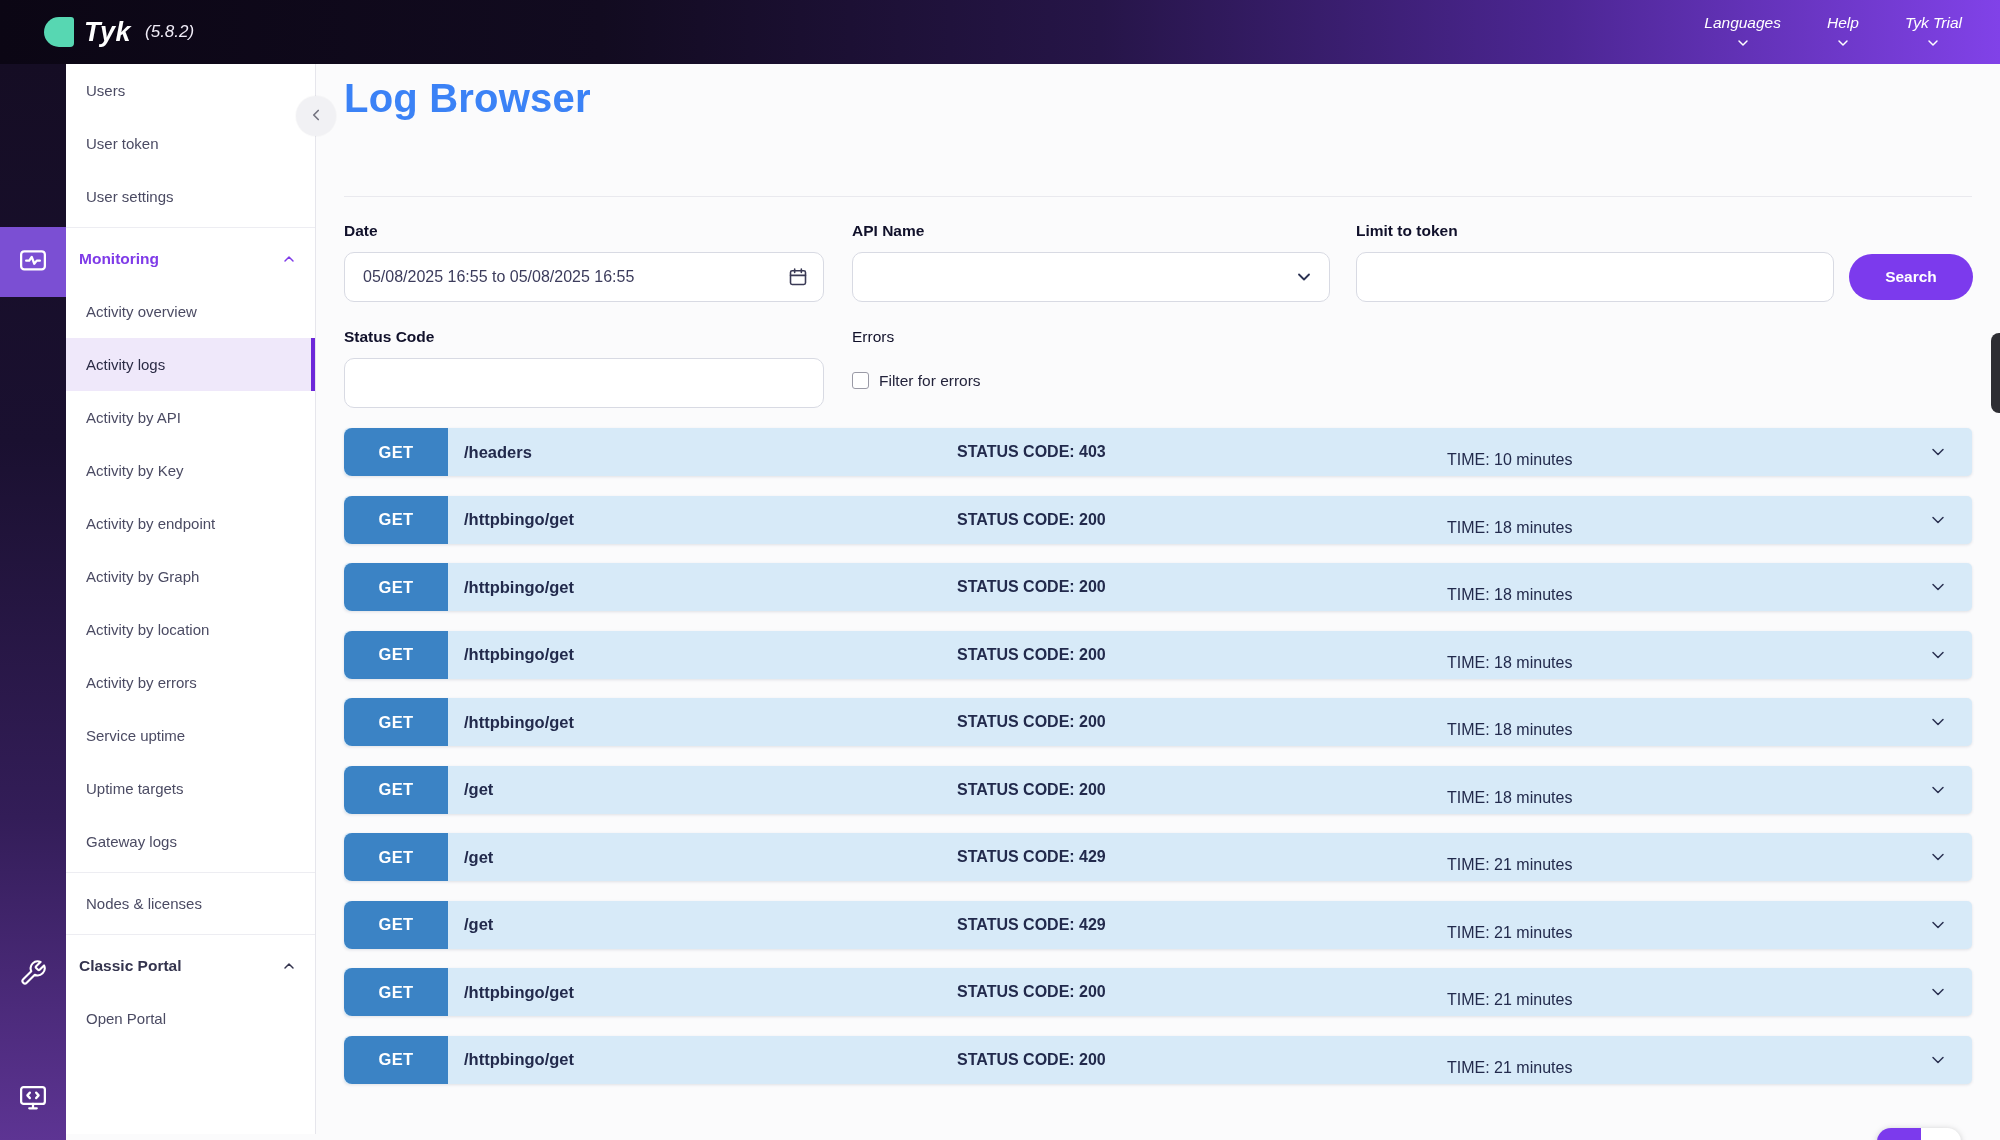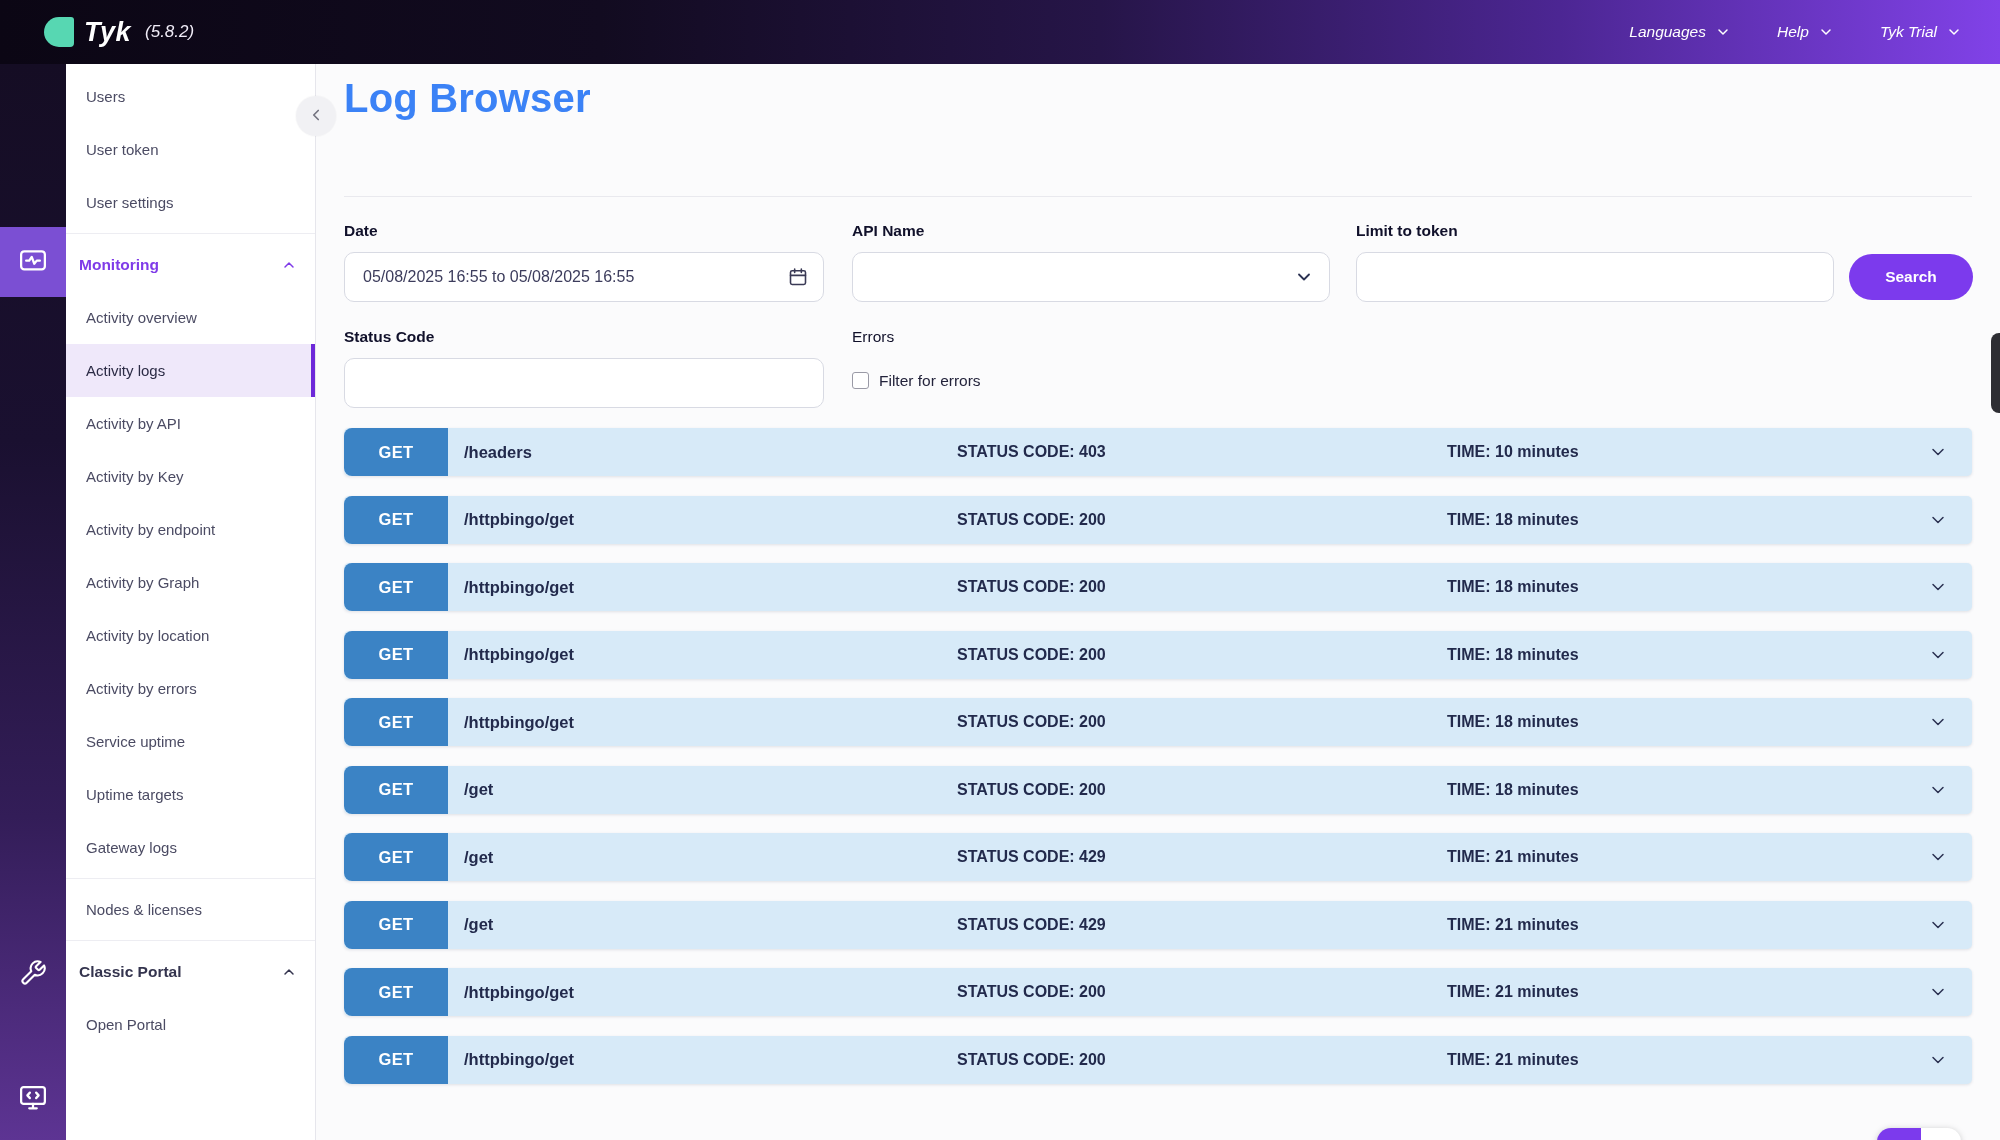--- a/index.html
+++ b/index.html
@@ -11,34 +11,34 @@
   .topbar { position:absolute; left:0; top:0; width:2000px; height:64px;
     background:linear-gradient(90deg,#0b0614 0%,#120b20 30%,#261548 55%,#4c2693 78%,#8142e8 100%);
     display:flex; align-items:center; justify-content:space-between;
     padding:0 38px 0 44px; z-index:30;font-style:italic; }
   .brand { display:flex; align-items:center; gap:10px; }
   .logo-mark { width:30px; height:30px; background:#57d7b2;
     border-radius:15px 3px 4px 15px; display:inline-block; }
   .logo-text { color:#ffffff; font-size:27px; font-weight:700; letter-spacing:0.5px; }
   .version { color:#f0ecf7; font-size:17px; font-weight:400; margin-left:4px; }
   .topnav { display:flex; align-items:center; gap:46px; }
-  .topnav-item { display:flex; align-items:center; gap:9px; color:#ffffff;
-    font-size:15.5px; cursor:pointer; }
+  .topnav-item { display:flex; align-items:center; gap:3px; color:#ffffff;
+    font-size:15.5px; cursor:pointer;flex-direction:column; }
   .chev { display:inline-block; line-height:0; }
 
   
   .rail { position:absolute; left:0; top:64px; width:66px; height:1076px;
     background:linear-gradient(180deg,#150d24 0%,#1a1030 35%,#331d58 70%,#5d3493 100%);
     z-index:20; }
   .rail-item { position:absolute; left:0; width:66px; height:70px;
     display:flex; align-items:center; justify-content:center; cursor:pointer; }
   .rail-item.active { background:#7b4fd3; }
 
   
-  .sidebar { position:absolute; left:66px; top:64px; width:250px; height:1076px;
+  .sidebar { position:absolute; left:66px; top:58px; width:250px; height:1076px;
     background:#ffffff; border-right:1px solid #e6e6ec; padding-top:6px; z-index:20; }
   .sb-item { height:53px; display:flex; align-items:center; padding-left:20px;
     font-size:15px; color:#4b4b63; cursor:pointer; }
   .sb-item.active { background:#efe8fa; border-right:4px solid #6d28d9; color:#2b2b45; }
   .sb-section { height:53px; display:flex; align-items:center; justify-content:space-between;
     padding:0 18px 0 13px; font-size:15.5px; font-weight:700; color:#7f3be8; cursor:pointer; }
   .sb-section.dark { color:#34344e; }
   .sb-divider { height:1px; background:#ededf2; margin:4px 0; }
 
   .collapse-btn { position:absolute; left:296px; top:96px; width:40px; height:40px;
@@ -75,22 +75,22 @@
   .log-list { position:absolute; left:28px; right:28px; top:364px; }
   .log-row { position:relative; height:48px; margin-bottom:19.5px; background:#d7eaf8;
     border-radius:5px; box-shadow:0 1px 3px rgba(30,40,70,0.12); cursor:pointer; }
   .log-badge { position:absolute; left:0; top:0; width:104px; height:48px;
     background:#3b83c5; border-radius:8px 0 0 8px; display:flex; align-items:center;
     justify-content:center; color:#ffffff; font-size:16.5px; font-weight:700; letter-spacing:0.3px; }
   .log-path { position:absolute; left:120px; top:0; height:48px; display:flex;
     align-items:center; font-size:16.5px; font-weight:700; color:#222a4c; }
   .log-status { position:absolute; left:613px; top:0; height:48px; display:flex;
     align-items:center; font-size:16px; font-weight:700; color:#222a4c; }
-  .log-time { position:absolute; left:1103px; top:0; height:48px; display:flex;
-    align-items:center; font-size:16px; font-weight:700; color:#222a4c; }
+  .log-time { position:absolute; left:1103px; top:8px; height:48px; display:flex;
+    align-items:center; font-size:16px; font-weight:400; color:#222a4c; }
   .log-chevron { position:absolute; right:24px; top:14px; line-height:0; }
 
   
   .fab { position:absolute; left:1877px; top:1128px; width:84px; height:26px;
     display:flex; z-index:50; filter:drop-shadow(0 1px 3px rgba(0,0,0,0.2)); }
   .fab-left { width:44px; height:26px; background:#7c3aed; border-radius:14px 0 0 0; }
   .fab-right { width:40px; height:26px; background:#ffffff; border-radius:0 14px 0 0; }
   .edge-widget { position:absolute; right:0; top:333px; width:9px; height:80px;
     background:#2e2e33; border-radius:8px 0 0 8px; z-index:50; cursor:pointer; }
 </style>

